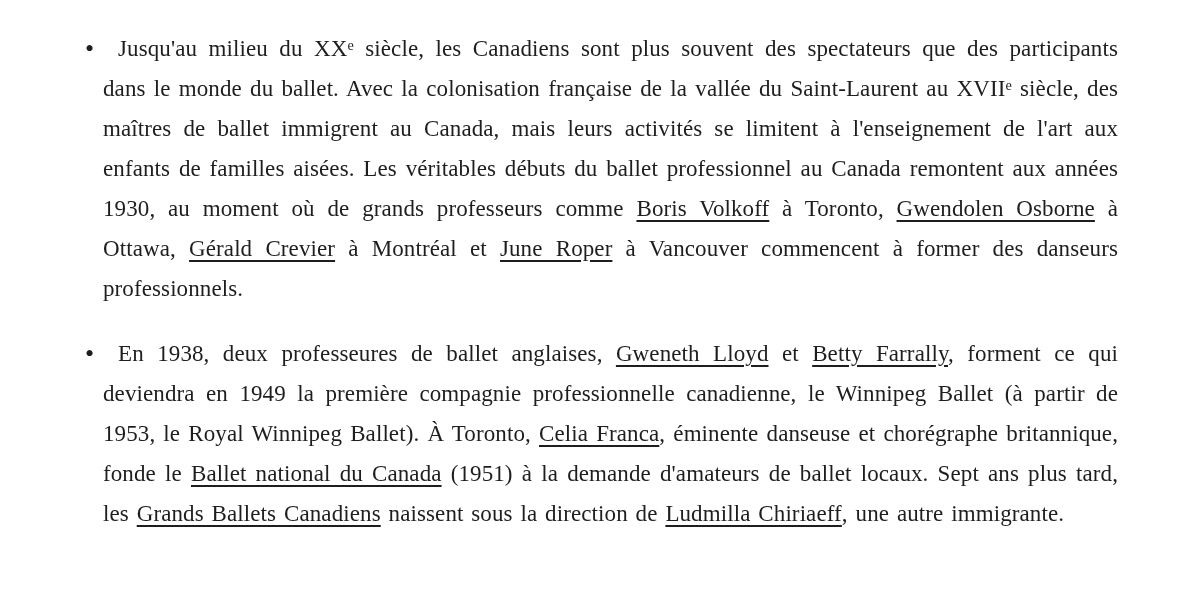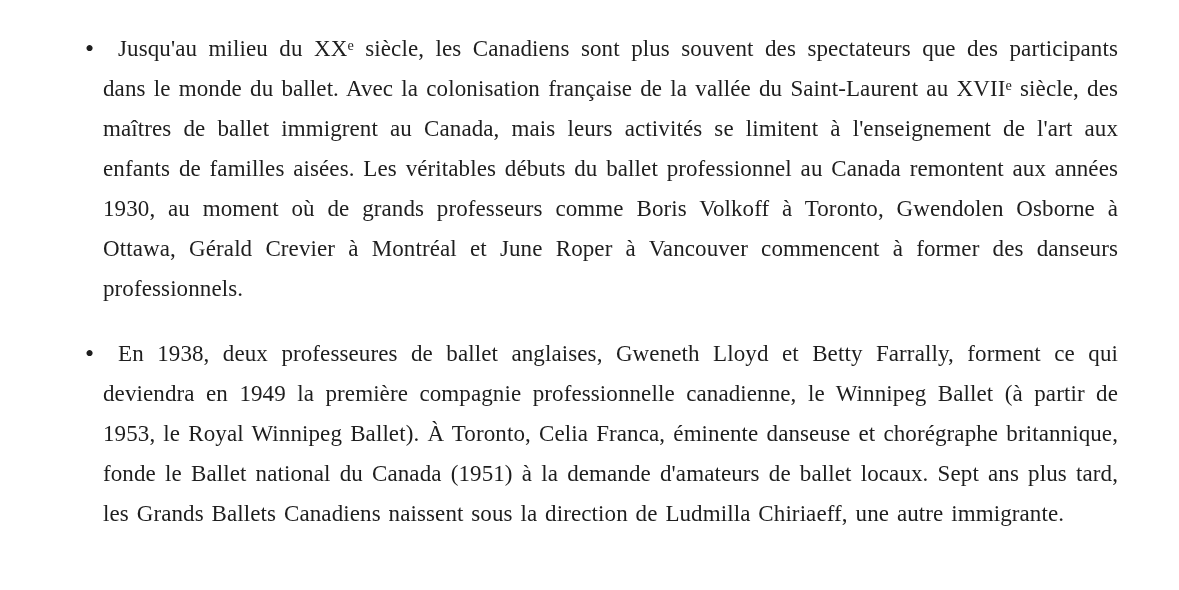--- a/index.html
+++ b/index.html
@@ -42,20 +42,21 @@
     margin: 0;
     text-align: justify;
     text-indent: 15px;
     font-size: 23px;
     line-height: 40px;
     letter-spacing: 0.1px;
     word-spacing: 2px;
     color: #1e1e1e;
   }
   .ptext .u {
+    text-decoration: underline;
     text-decoration-thickness: 1.5px;
     text-underline-offset: 4px;
     color: inherit;
     cursor: pointer;
   }
   .ptext sup {
     font-size: 0.62em;
     line-height: 0;
     vertical-align: baseline;
     position: relative;

